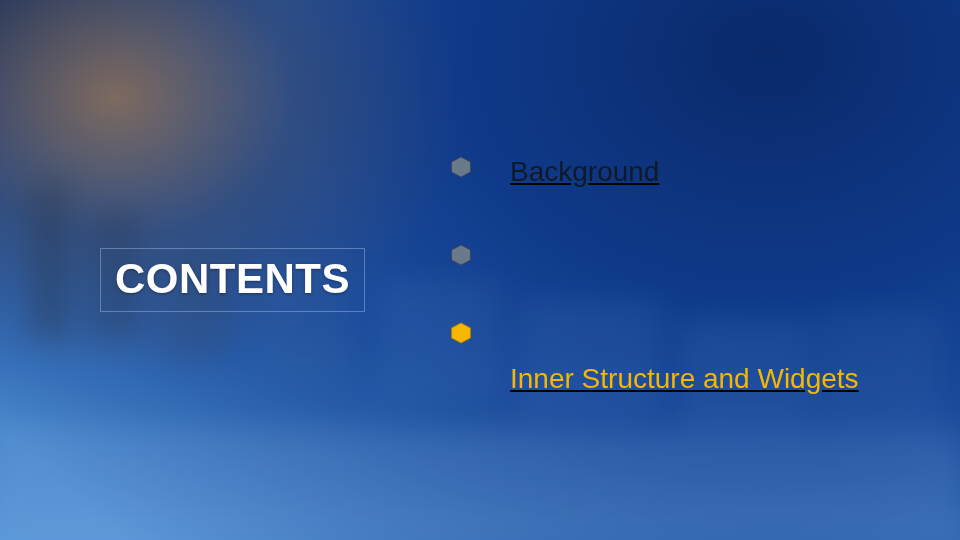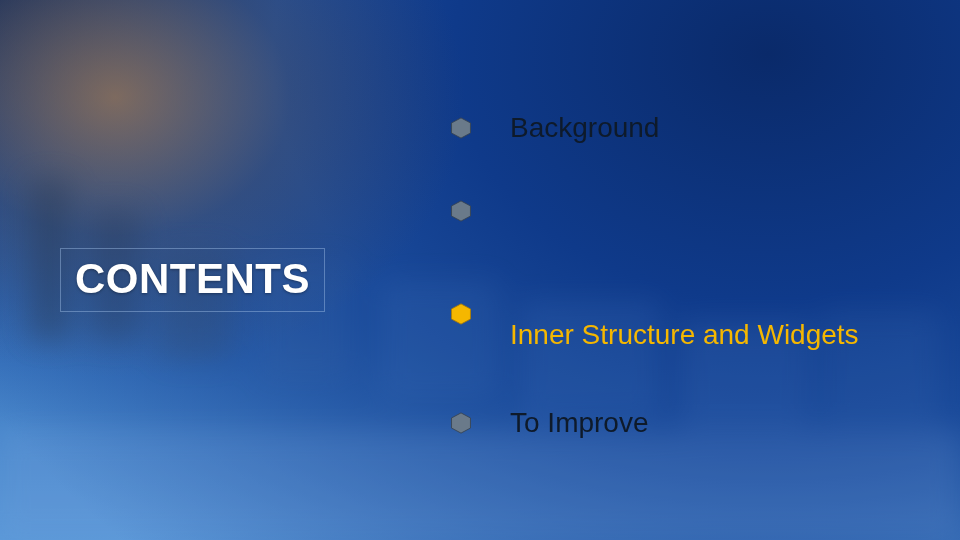--- a/index.html
+++ b/index.html
@@ -26,42 +26,42 @@
   .bg-blobs .b5 { left: 380px; top: 280px; width: 120px; height: 120px; background: rgba(70,120,190,0.30); }
   .bg-blobs .b6 { left: 520px; top: 300px; width: 140px; height: 120px; background: rgba(80,130,200,0.28); }
   .bg-blobs .b7 { left: 680px; top: 320px; width: 130px; height: 110px; background: rgba(90,140,210,0.25); }
   .bg-blobs .b8 { left: 820px; top: 310px; width: 120px; height: 120px; background: rgba(80,130,200,0.22); }
   .bg-blobs .b9 { left: 0;    top: 430px; width: 960px; height: 110px; background: rgba(120,160,220,0.35); }
 
   .slide {
     position: absolute; inset: 0; display: flex; align-items: center;
   }
   .left {
-    width: 380px; padding-left: 60px; padding-top: 20px;
+    width: 380px; padding-left: 100px; padding-top: 20px;
   }
   .title-box {
     display: inline-block;
     border: 1px solid rgba(160,190,230,0.45);
     padding: 6px 14px 8px;
   }
   .title-box h1 {
     font-size: 42px;
     font-weight: 700;
     letter-spacing: 0.5px;
     color: #ffffff;
     text-shadow: 0 1px 3px rgba(0,0,0,0.35);
     white-space: nowrap;
   }
   .right {
     flex: 1; padding-left: 70px; padding-right: 30px;
     display: flex; flex-direction: column; gap: 56px;
     padding-top: 10px;
   }
   .item {
-    display: flex; align-items: center; gap: 38px;
+    display: flex; gap: 38px; text-decoration: underline;
   }
   .hex {
     width: 22px; height: 22px; display: inline-block; flex-shrink: 0;
   }
   .hex svg { width: 100%; height: 100%; display: block; }
   .item-label {
     font-size: 28px;
     font-weight: 400;
     color: #0e1a2a;
     white-space: nowrap;
@@ -116,24 +116,16 @@
 
     <div class="item highlight">
       <span class="hex">
         <svg viewBox="0 0 100 100">
             <polygon points="50,4 93,27 93,73 50,96 7,73 7,27" fill="#f5b700" stroke="#b08000" stroke-width="4"></polygon>
           </svg>
       </span>
       <span class="item-label">Inner Structure and Widgets</span>
     </div>
 
-    <div class="item">
-      <span class="hex">
-        <svg viewBox="0 0 100 100">
-            <polygon points="50,4 93,27 93,73 50,96 7,73 7,27" fill="#6a7a8a" stroke="#3a4652" stroke-width="4"></polygon>
-          </svg>
-      </span>
-      <span class="item-label">To Improve</span>
-    </div>
 
   </div>
 
 </div>
 
 </body></html>

